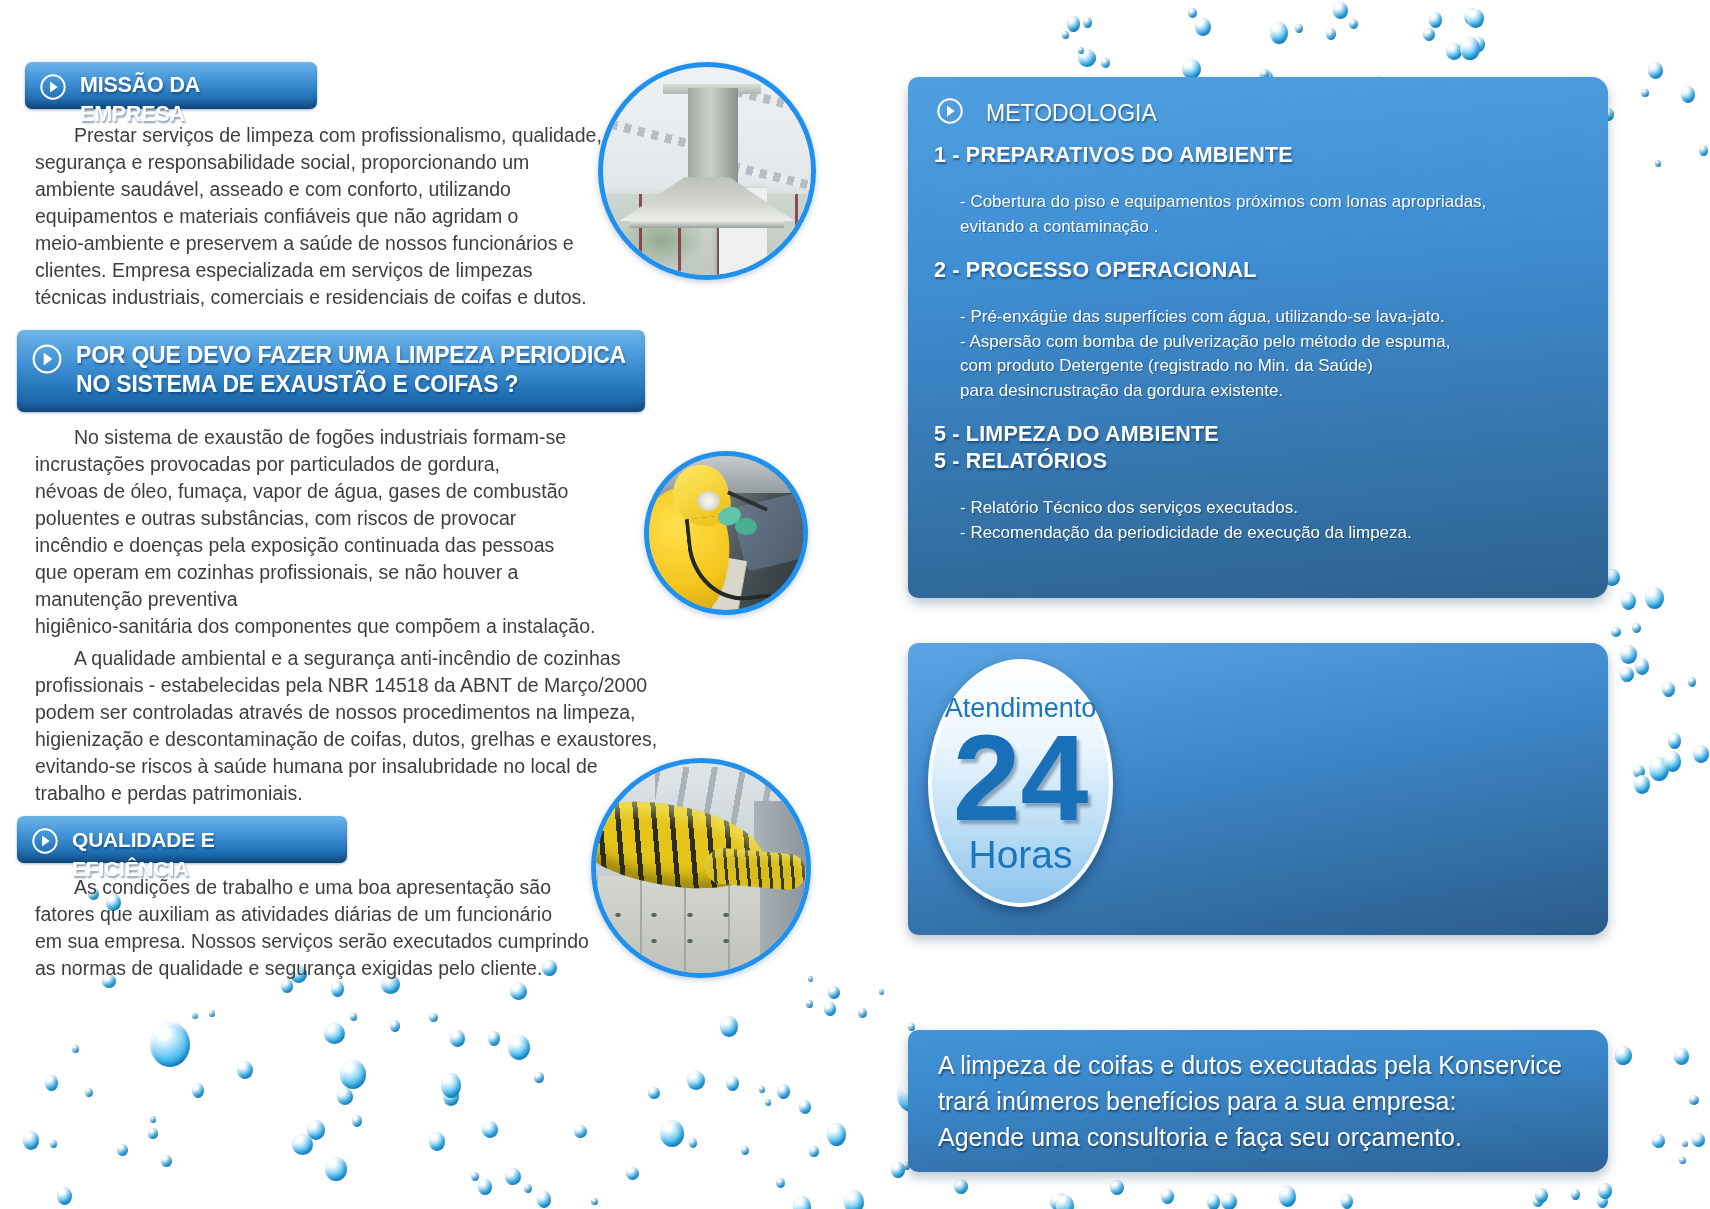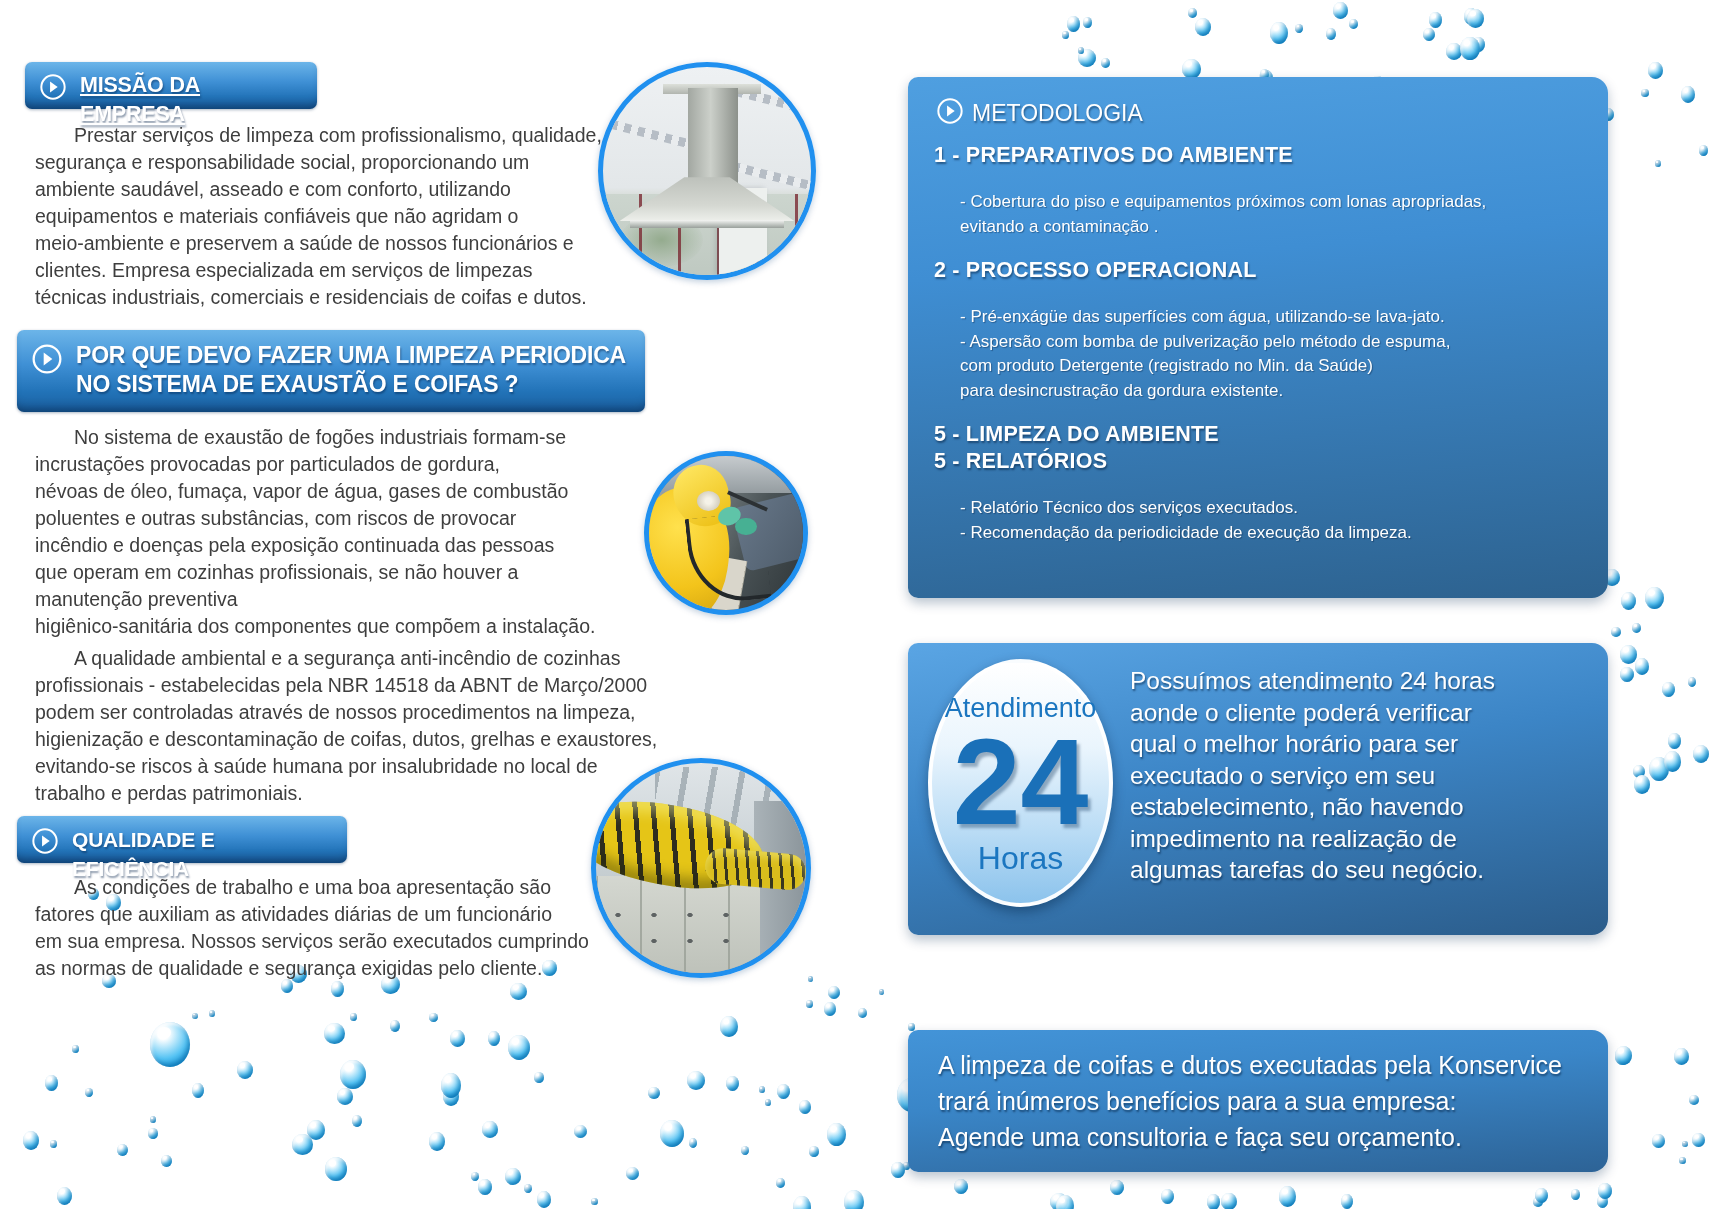--- a/index.html
+++ b/index.html
@@ -9,21 +9,21 @@
   .bubble-layer{position:absolute;inset:0;z-index:1;}
   .content-layer{position:absolute;inset:0;z-index:2;}
   
   .banner{position:absolute;display:flex;align-items:flex-start;gap:13px;
           background:linear-gradient(180deg,#6cb5e9 0%,#3f90d5 42%,#2273b8 75%,#1a5f9f 100%);
           border-radius:7px;color:#fff;font-weight:bold;
           box-shadow:inset 0 -9px 10px -6px rgba(0,25,60,.5), 0 1px 3px rgba(0,40,80,.35);
           text-shadow:1px 2px 2px rgba(0,30,70,.45);padding:9px 14px 0 14px;box-sizing:border-box;}
   .banner .btxt{white-space:pre-line;line-height:29px;letter-spacing:-.2px;}
   .b-icon{flex:0 0 auto;margin-top:2px;}
-  #banner-missao{left:25px;top:62px;width:292px;height:47px;font-size:21.5px;text-decoration:underline;}
+  #banner-missao{left:25px;top:62px;width:292px;height:47px;font-size:21.5px;}
   #banner-porque{left:17px;top:330px;width:628px;height:82px;font-size:23px;padding-top:11px;}
   #banner-qualidade{left:17px;top:816px;width:330px;height:47px;font-size:21px;}
   
   .para{position:absolute;color:#3e3e3e;font-size:19.5px;line-height:27px;white-space:pre-line;}
   .indent{text-indent:2em;}
   #para-missao{left:35px;top:122px;width:660px;}
   #para-porque{left:35px;top:424px;width:660px;}
   #para-qualidade{left:35px;top:645px;width:680px;}
   #para-condicoes{left:35px;top:874px;width:660px;}
   
@@ -85,38 +85,38 @@
      box-shadow:inset 0 10px 14px rgba(255,255,160,.45), inset 0 -10px 14px rgba(40,40,0,.4);}
   .p3-duct2{left:52%;top:42%;width:48%;height:17%;transform:rotate(5deg);border-radius:24px;
      background:repeating-linear-gradient(80deg,#37361f 0 3px,#d9bd1c 3px 11px);
      box-shadow:inset 0 5px 8px rgba(255,255,170,.4);}
   
   .panel{position:absolute;left:908px;width:700px;color:#fff;box-sizing:border-box;
          border-radius:10px 16px 16px 10px;
          box-shadow:0 5px 12px rgba(0,40,80,.28);}
   #panel-method{top:77px;height:521px;padding:16px 10px 0 26px;
      background:linear-gradient(175deg,#4f9fe0 0%,#3f8ed3 35%,#2d628f 100%);}
-  .m-title{display:flex;align-items:center;gap:8px;font-size:23px;margin:2px 0 12px 2px;
+  .m-title{display:flex;align-items:center;gap:22px;font-size:23px;margin:2px 0 12px 2px;
            text-shadow:1px 2px 2px rgba(0,25,55,.5);}
   .m-item{margin-bottom:19px;}
   .m-item.tight{margin-bottom:2px;}
   .m-head{font-size:21.5px;font-weight:bold;letter-spacing:.2px;text-shadow:1px 2px 2px rgba(0,25,55,.5);}
   .m-det{font-size:17px;line-height:24.5px;margin:22px 0 0 26px;white-space:pre-line;
          text-shadow:1px 1px 1px rgba(0,25,55,.4);}
   #panel-24{top:643px;height:292px;background:linear-gradient(170deg,#5aa5e4 0%,#3c85c6 45%,#2b5c8a 100%);}
   .badge{position:absolute;left:20px;top:16px;width:185px;height:248px;border-radius:50%;
          border:4px solid rgba(255,255,255,.95);
          background:linear-gradient(180deg,#ffffff 0%,#eaf5fd 35%,#badcf5 70%,#8cc3ec 100%);
          box-shadow:0 5px 12px rgba(0,30,60,.4);
          display:flex;flex-direction:column;align-items:center;justify-content:space-between;
          padding:30px 0 26px 0;box-sizing:border-box;color:#1b76c0;}
   .badge-top{font-size:27px;text-align:center;}
   .badge-num{font-size:122px;font-weight:bold;line-height:.82;color:#1a70b8;
              text-shadow:3px 4px 3px rgba(0,40,80,.35);}
-  .badge-bottom{font-size:32px;}
+  .badge-bottom{font-size:39px;}
   .text24{position:absolute;left:222px;top:22px;width:466px;font-size:24.5px;line-height:31.5px;
           white-space:pre-line;text-shadow:1px 2px 2px rgba(0,30,60,.55);}
   #panel-cta{top:1030px;height:142px;display:flex;align-items:center;padding-left:30px;
      background:linear-gradient(175deg,#4394d8 0%,#3a86c8 40%,#2d6396 100%);}
   .cta-text{font-size:25px;line-height:36px;white-space:pre-line;text-shadow:1px 2px 2px rgba(0,30,60,.55);}
   
   .bubble{position:absolute;border-radius:50%;
     background:radial-gradient(circle at 33% 26%,rgba(255,255,255,.98) 0%,rgba(255,255,255,.9) 13%,
       rgba(170,226,250,.95) 34%,rgba(80,193,243,.97) 58%,rgba(23,150,216,.97) 80%,rgba(9,120,186,.97) 100%);
     box-shadow:inset -2px -3px 4px rgba(6,95,155,.5), inset 2px 3px 3px rgba(255,255,255,.85);}
@@ -420,27 +420,20 @@
 - Recomendação da periodicidade de execução da limpeza.</div>
       </div>
     </div>
 
     <div class="panel" id="panel-24">
       <div class="badge">
         <div class="badge-top">Atendimento</div>
         <div class="badge-num">24</div>
         <div class="badge-bottom">Horas</div>
       </div>
-      <div class="text24">Possuímos atendimento 24 horas
-aonde o cliente poderá verificar
-qual o melhor horário para ser
-executado o serviço em seu
-estabelecimento, não havendo
-impedimento na realização de
-algumas tarefas do seu negócio.</div>
     </div>
 
     <div class="panel" id="panel-cta">
       <div class="cta-text">A limpeza de coifas e dutos executadas pela Konservice
 trará inúmeros benefícios para a sua empresa:
 Agende uma consultoria e faça seu orçamento.</div>
     </div>
 
   </div>
 </div>

